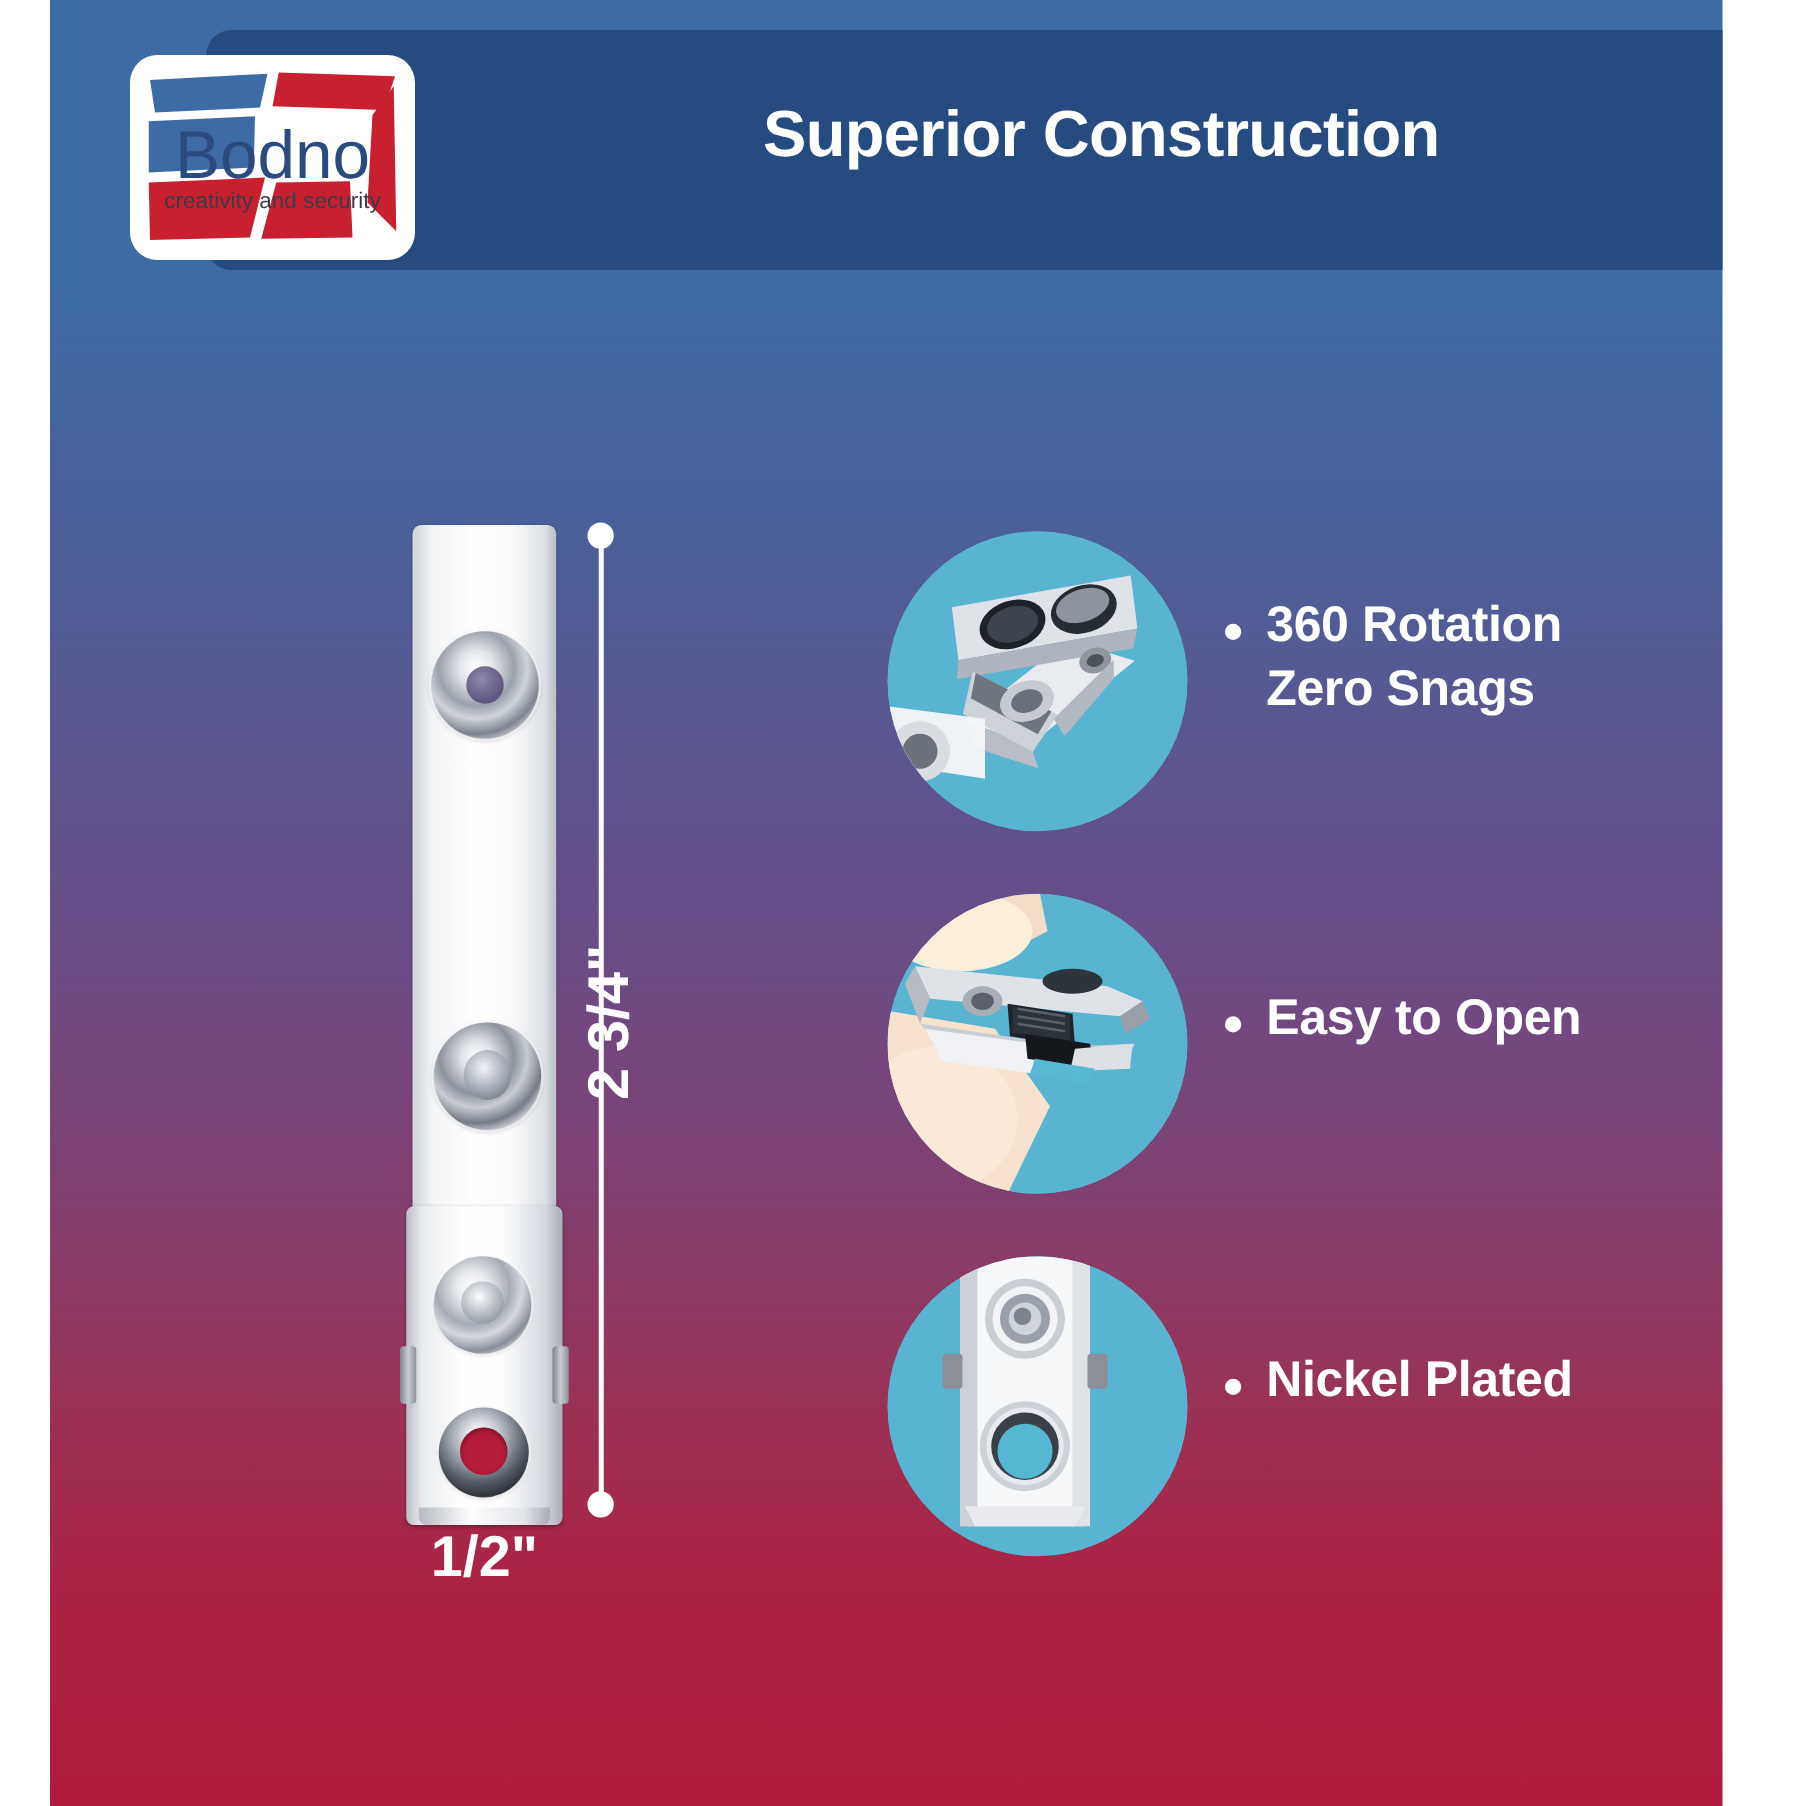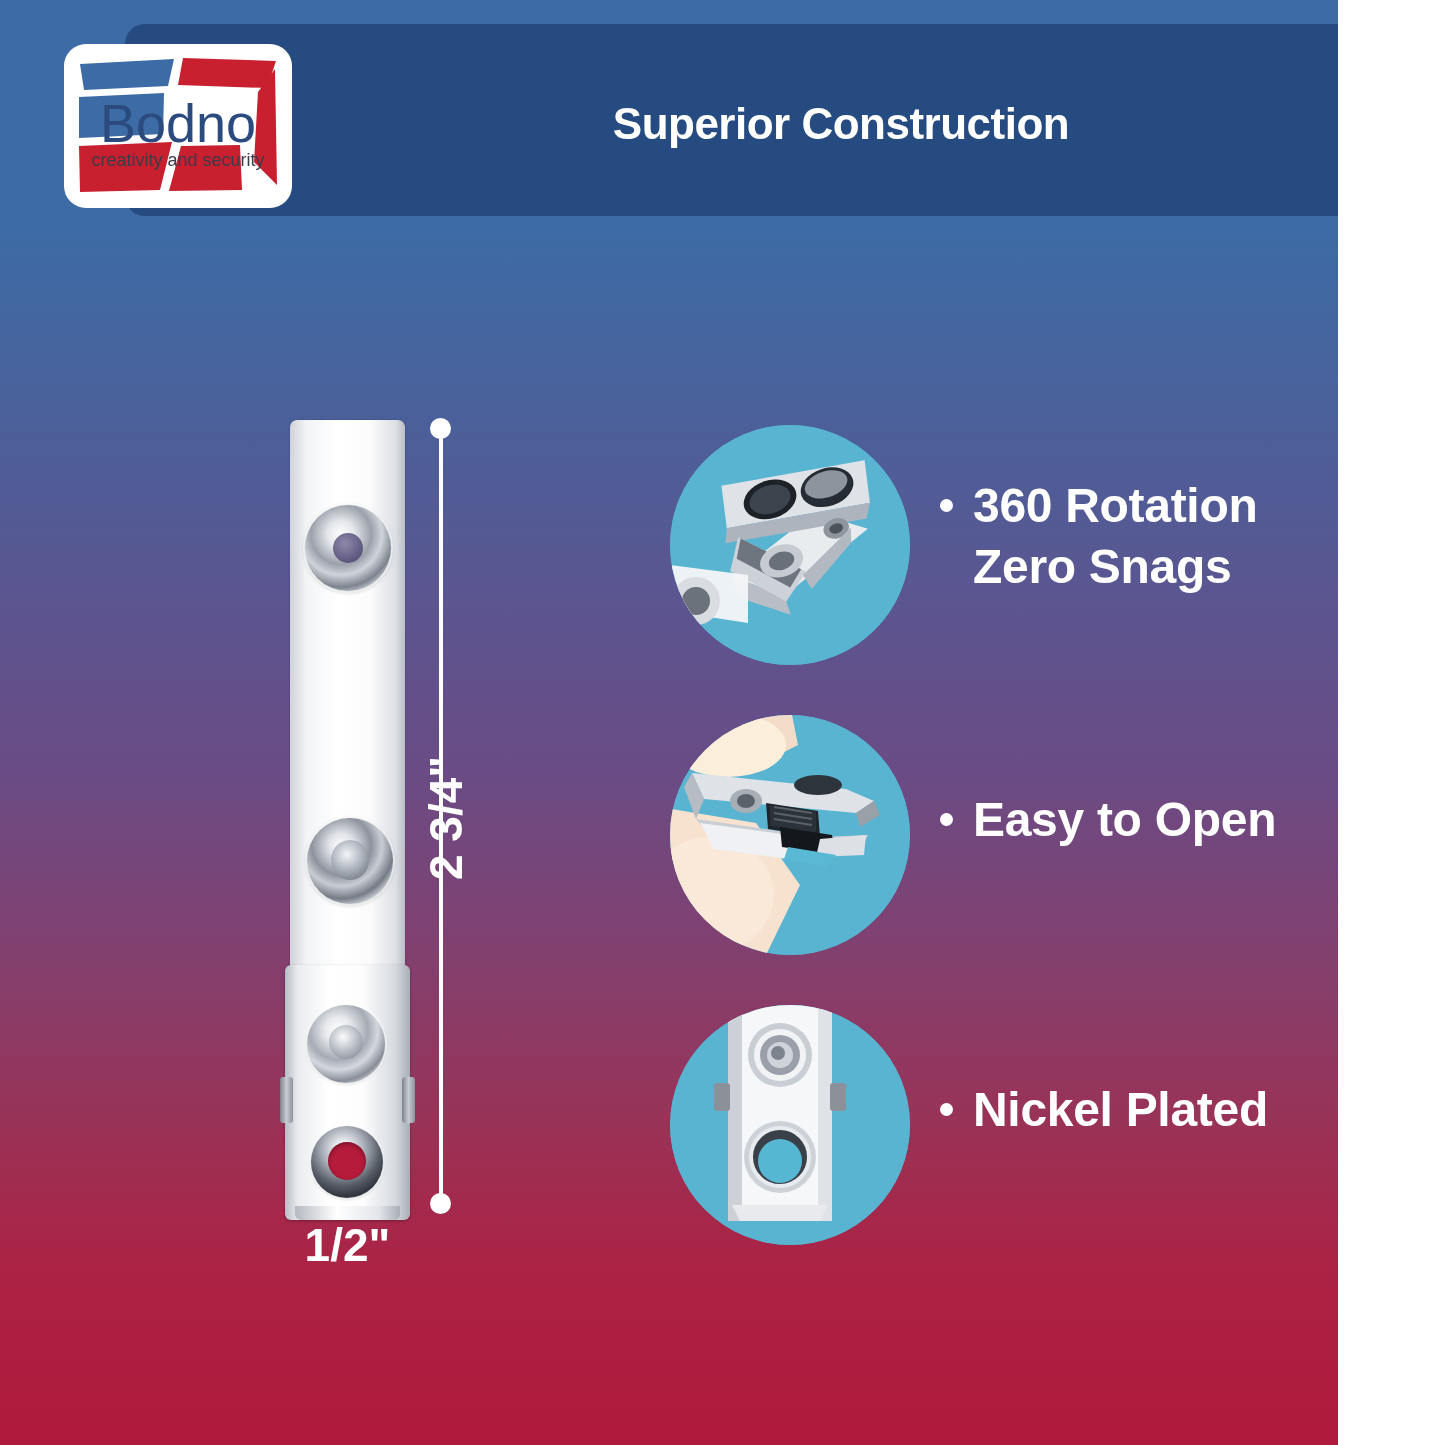--- a/index.html
+++ b/index.html
@@ -16,43 +16,44 @@
     background: linear-gradient(180deg,
       #3d6ba5 0%,
       #3d6ba5 16%,
       #4c5f99 30%,
       #5c5590 42%,
       #6b4b84 54%,
       #82406f 66%,
       #9a3256 78%,
       #ac2244 88%,
       #b01a3c 100%);
+    margin-left: 40px;
   }
 
   
   .header-bar {
     position: absolute;
     left: 125px;
     top: 24px;
     width: 1257px;
     height: 192px;
     background: #264b80;
     border-radius: 20px;
   }
   .header-title {
     position: absolute;
     left: 300px;
-    top: 28px;
+    top: 12px;
     width: 1082px;
     height: 192px;
     display: flex;
     align-items: center;
     justify-content: center;
     color: #ffffff;
-    font-size: 44px;
+    font-size: 52px;
     font-weight: bold;
     letter-spacing: -0.5px;
     white-space: nowrap;
   }
 
   
   .logo {
     position: absolute;
     left: 62px;
     top: 42px;
@@ -243,21 +244,21 @@
   .bullet {
     width: 13px;
     height: 13px;
     border-radius: 50%;
     background: #ffffff;
     flex: 0 0 auto;
     margin-top: 24px;
   }
   .feature-label {
     color: #ffffff;
-    font-size: 48px;
+    font-size: 40px;
     font-weight: bold;
     line-height: 1.28;
     letter-spacing: -0.3px;
   }
   .row-2 .feature-text { top: 74px; }
   .row-3 .feature-text { top: 74px; }
 </style>
 </head>
 <body>
 

